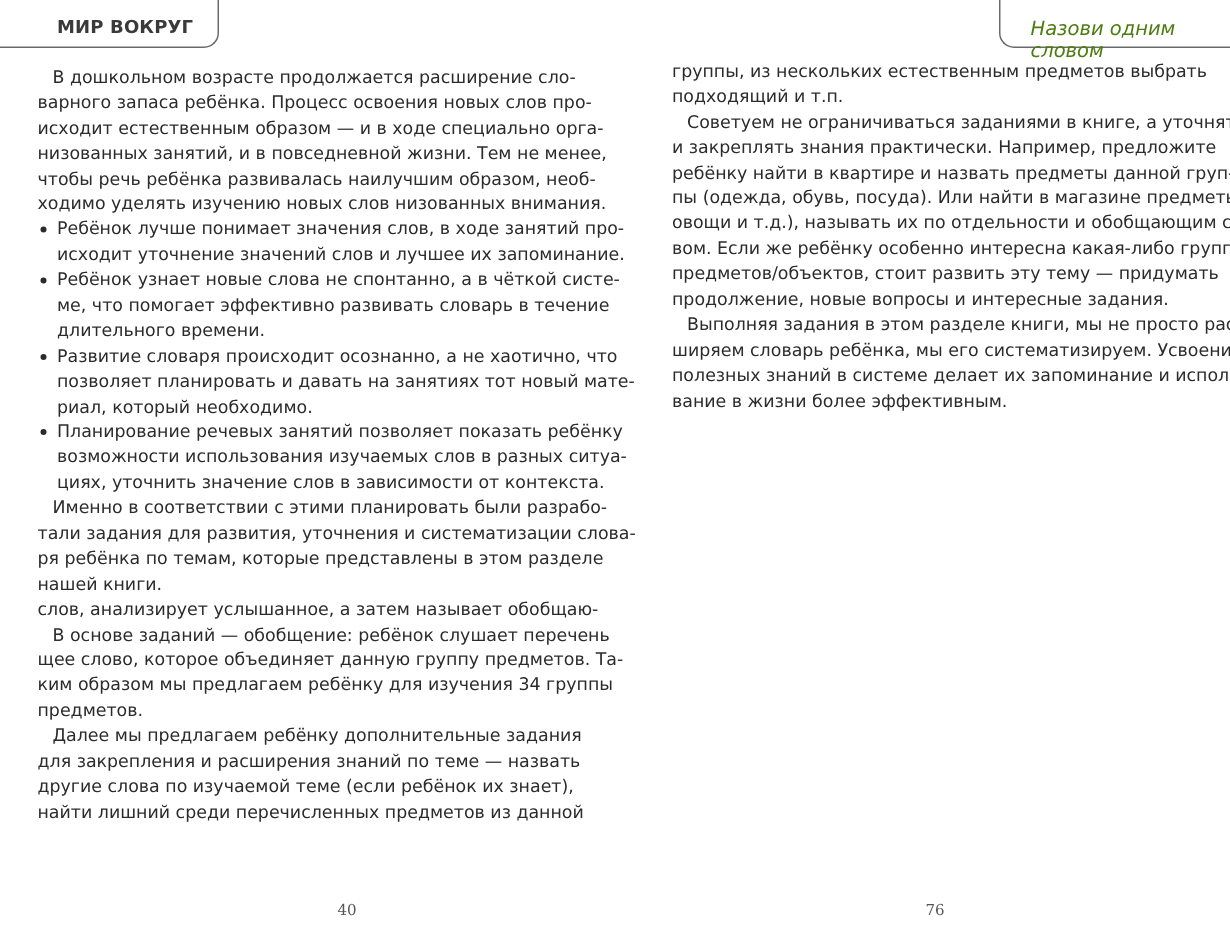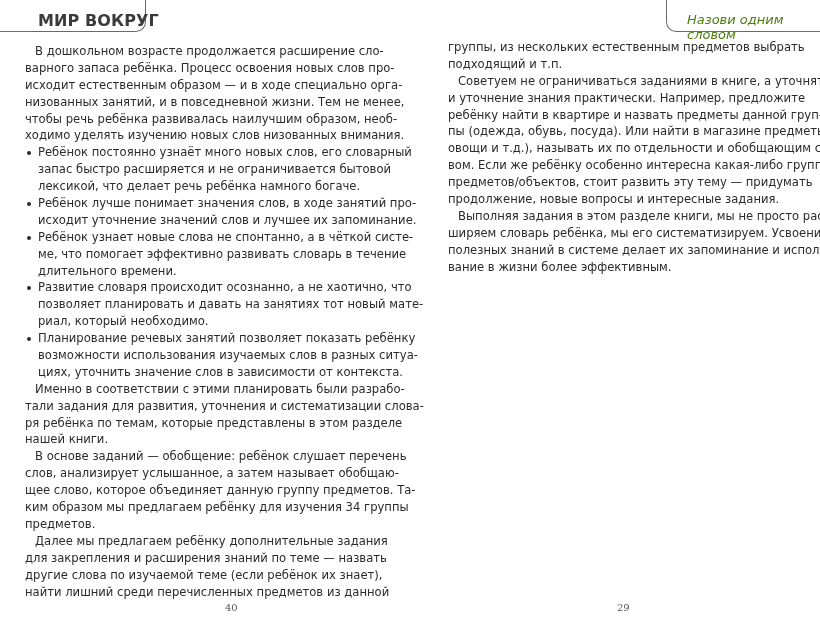--- a/index.html
+++ b/index.html
@@ -16,21 +16,21 @@
 
   .header-tab-left {
     position: absolute; left: -10px; top: -20px;
     width: 156px; height: 52px;
     border: 1px solid #6a6a6a; border-top: none; border-left: none;
     border-bottom-right-radius: 10px;
     box-sizing: border-box;
   }
   .header-title-left {
     position: absolute; left: 38px; top: 11px;
-    font-size: 16px; font-weight: bold; color: #3a3a3a;
+    font-size: 12px; font-weight: bold; color: #3a3a3a;
     letter-spacing: 0.1px;
   }
   .header-tab-right {
     position: absolute; left: 256px; top: -20px;
     width: 170px; height: 52px;
     border: 1px solid #6a6a6a; border-top: none; border-right: none;
     border-bottom-left-radius: 10px;
     box-sizing: border-box;
   }
   .header-title-right {
@@ -74,26 +74,20 @@
       <div>
         <span class="line indent">В дошкольном возрасте продолжается расширение сло-</span>
         <span class="line">варного запаса ребёнка. Процесс освоения новых слов про-</span>
         <span class="line">исходит естественным образом — и в ходе специально орга-</span>
         <span class="line">низованных занятий, и в повседневной жизни. Тем не менее,</span>
         <span class="line">чтобы речь ребёнка развивалась наилучшим образом, необ-</span>
         <span class="line">ходимо уделять изучению новых слов низованных внимания.</span>
       </div>
       <div class="bullet-line">
         <span class="bullet-dot"></span>
-        <span class="line">Ребёнок постоянно узнаёт много новых слов, его словарный</span>
-        <span class="line">запас быстро расширяется и не ограничивается бытовой</span>
-        <span class="line last">лексикой, что делает речь ребёнка намного богаче.</span>
-      </div>
-      <div class="bullet-line">
-        <span class="bullet-dot"></span>
         <span class="line">Ребёнок лучше понимает значения слов, в ходе занятий про-</span>
         <span class="line last">исходит уточнение значений слов и лучшее их запоминание.</span>
       </div>
       <div class="bullet-line">
         <span class="bullet-dot"></span>
         <span class="line">Ребёнок узнает новые слова не спонтанно, а в чёткой систе-</span>
         <span class="line">ме, что помогает эффективно развивать словарь в течение</span>
         <span class="line last">длительного времени.</span>
       </div>
       <div class="bullet-line">
@@ -108,22 +102,22 @@
         <span class="line">возможности использования изучаемых слов в разных ситуа-</span>
         <span class="line last">циях, уточнить значение слов в зависимости от контекста.</span>
       </div>
       <div>
         <span class="line indent">Именно в соответствии с этими планировать были разрабо-</span>
         <span class="line">тали задания для развития, уточнения и систематизации слова-</span>
         <span class="line">ря ребёнка по темам, которые представлены в этом разделе</span>
         <span class="line last">нашей книги.</span>
       </div>
       <div>
+        <span class="line">слов, анализирует услышанное, а затем называет обобщаю-</span>
         <span class="line indent">В основе заданий — обобщение: ребёнок слушает перечень</span>
-        <span class="line">слов, анализирует услышанное, а затем называет обобщаю-</span>
         <span class="line">щее слово, которое объединяет данную группу предметов. Та-</span>
         <span class="line">ким образом мы предлагаем ребёнку для изучения 34 группы</span>
         <span class="line last">предметов.</span>
       </div>
       <div>
         <span class="line indent">Далее мы предлагаем ребёнку дополнительные задания</span>
         <span class="line">для закрепления и расширения знаний по теме — назвать</span>
         <span class="line">другие слова по изучаемой теме (если ребёнок их знает),</span>
         <span class="line">найти лишний среди перечисленных предметов из данной</span>
       </div>
@@ -134,29 +128,29 @@
 <div class="page page-right">
   <div class="header-tab-right"></div>
   <div class="header-title-right">Назови одним словом</div>
   <div class="text-block" id="right-text">
       <div>
         <span class="line">группы, из нескольких естественным предметов выбрать</span>
         <span class="line last">подходящий и т.п.</span>
       </div>
       <div>
         <span class="line indent">Советуем не ограничиваться заданиями в книге, а уточнять</span>
-        <span class="line">и уточнение знания практически. Например, предложите</span>
+        <span class="line">и закреплять знания практически. Например, предложите</span>
         <span class="line">ребёнку найти в квартире и назвать предметы данной груп-</span>
         <span class="line">пы (одежда, обувь, посуда). Или найти в магазине предметы</span>
         <span class="line">овощи и т.д.), называть их по отдельности и обобщающим сло-</span>
         <span class="line">вом. Если же ребёнку особенно интересна какая-либо группа</span>
         <span class="line">предметов/объектов, стоит развить эту тему — придумать</span>
         <span class="line last">продолжение, новые вопросы и интересные задания.</span>
       </div>
       <div>
         <span class="line indent">Выполняя задания в этом разделе книги, мы не просто рас-</span>
         <span class="line">ширяем словарь ребёнка, мы его систематизируем. Усвоение</span>
         <span class="line">полезных знаний в системе делает их запоминание и использо-</span>
         <span class="line last">вание в жизни более эффективным.</span>
       </div>
     </div>
-  <div class="page-number">29</div>
+  <div class="page-number">76</div>
 </div>
 
 </body></html>

